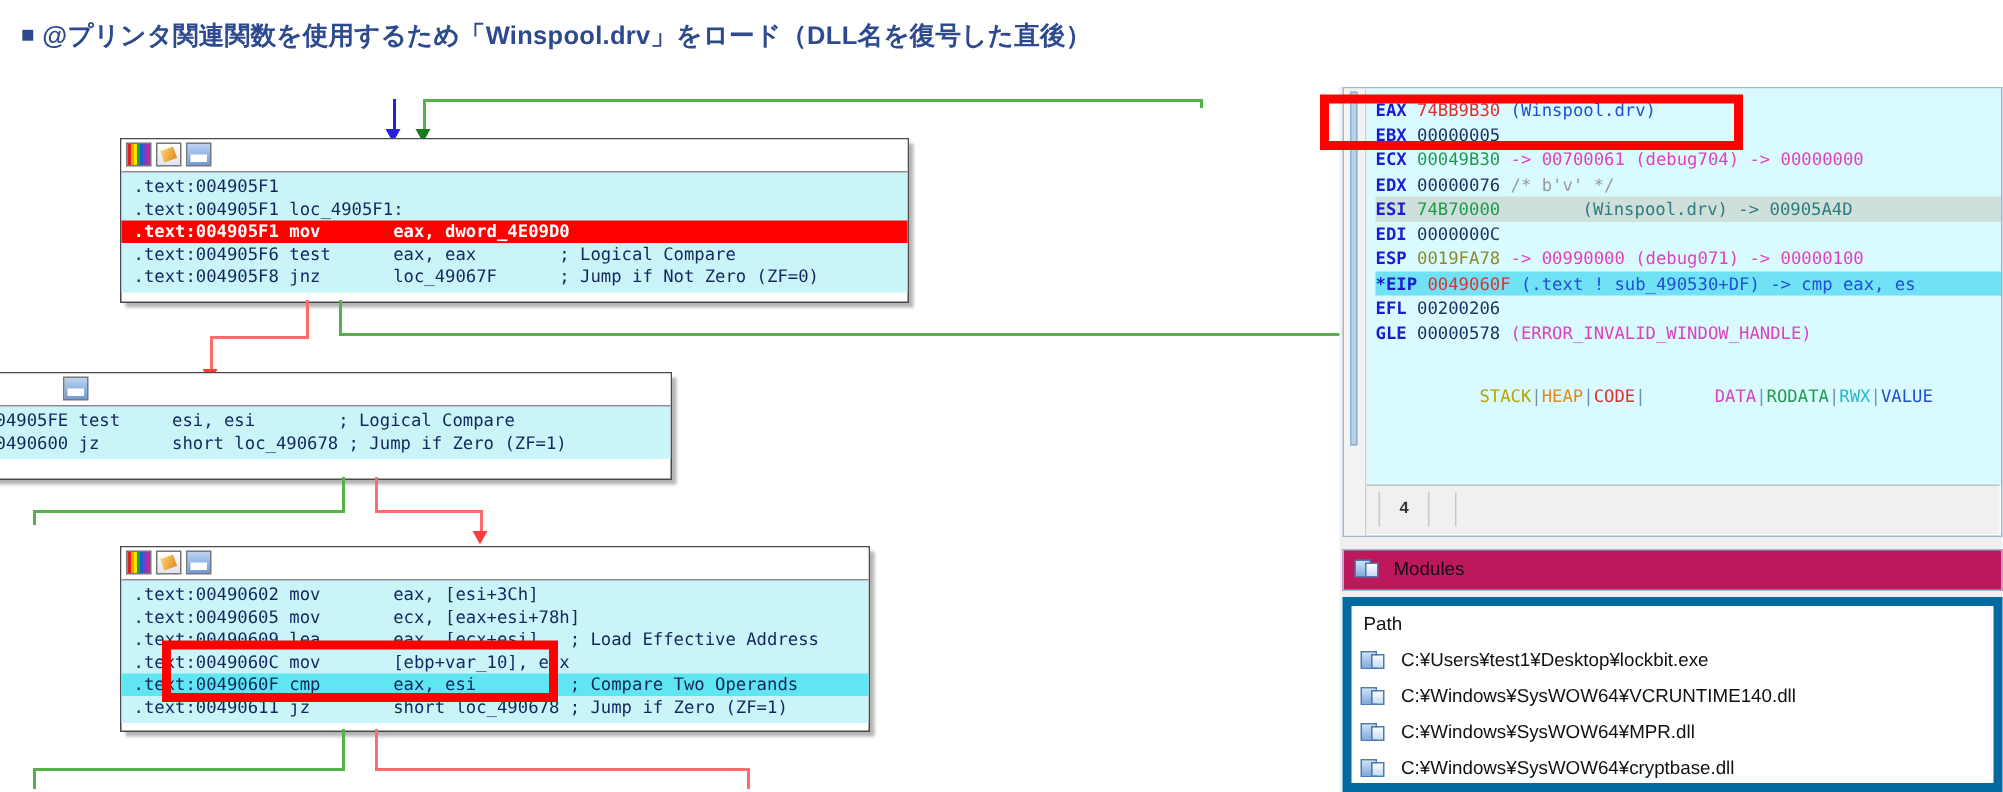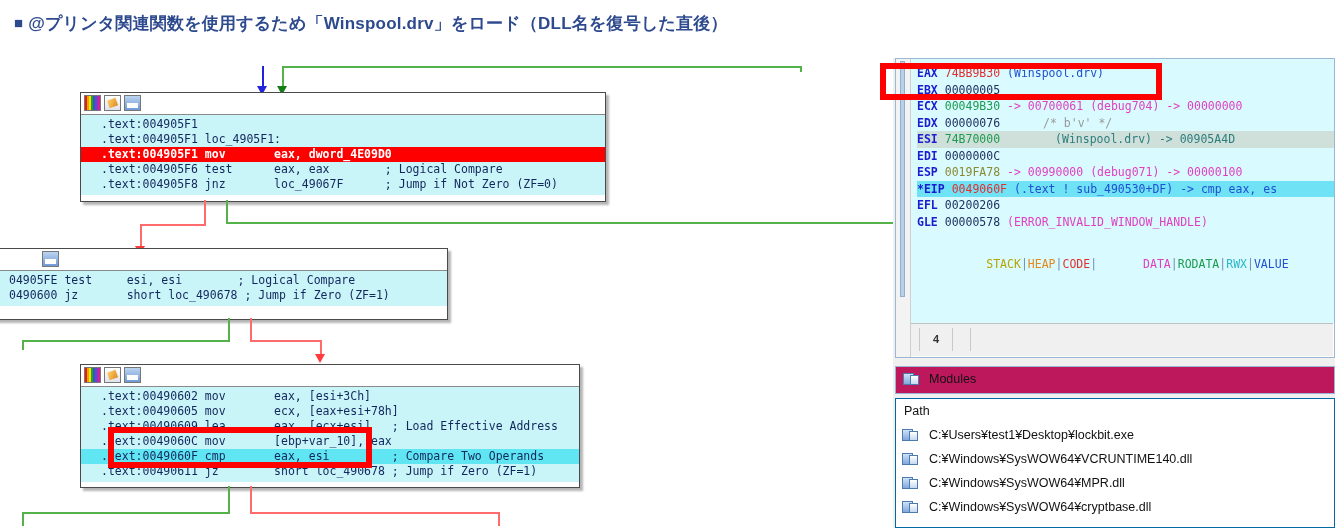--- a/index.html
+++ b/index.html
@@ -26,21 +26,21 @@
         linear-gradient(90deg,#e02020 0 14%,#f0a000 14% 28%,#f5e400 28% 42%,
         #22a522 42% 56%,#1d5fd0 56% 70%,#7a3fc0 70% 85%,#d020a0 85% 100%);}
   .ico2{left:23px;background:linear-gradient(#ffffff,#dfe3ef);}
   .ico2:after{content:"";position:absolute;left:3px;top:3px;width:9px;height:8px;
         background:linear-gradient(135deg,#ffd36b,#e08a20);transform:rotate(-20deg);}
   .ico3{left:43px;background:linear-gradient(#bcd4f0,#6e9ad6);}
   .ico3:after{content:"";position:absolute;left:2px;top:7px;right:2px;height:5px;background:#fff;}
 
   .code{background:#c9f4f8;font-family:"DejaVu Sans Mono",monospace;font-size:11.5px;
         color:#13275e;line-height:15px;padding:2px 0 3px 0;}
-  .ln{white-space:pre;padding-left:20px;height:15px;}
+  .ln{white-space:pre;padding-left:8px;height:15px;}
   .ln.hl-red{background:#ff0000;color:#ffffff;font-weight:bold;}
   .ln.hl-cyan{background:#5fe6f2;}
 
   
   .edge{position:absolute;background:#ff6a6a;}
   .edge.g{background:#55b24a;}
   .edge.b{background:#2222dd;}
   .arw{position:absolute;width:0;height:0;border-left:5px solid transparent;
        border-right:5px solid transparent;}
   .arw.r{border-top:9px solid #ff3b3b;}
@@ -61,42 +61,42 @@
   .regs .row.sel{background:#cfe0db;}
   .regs .row.eip{background:#6fe2f5;}
   .rname{color:#1b1bd0;font-weight:bold;}
   .rname.star{color:#1b1bd0;}
   .v-red{color:#e03030;}
   .v-olive{color:#8a8a30;}
   .v-green{color:#1e9b4e;}
   .v-blue{color:#2050d0;}
   .v-mag{color:#e040c0;}
   .v-dark{color:#203060;margin-top:40px;}
-  .v-grey{color:#9a9a9a;margin-left:36px;}
+  .v-grey{color:#9a9a9a;}
   .v-teal{color:#2c7d7d;margin-left:48px;}
   .legend{padding-top:9px;}
   .lg-stack{color:#b8a400;}.lg-heap{color:#e08a20;}.lg-code{color:#e03030;}
   .lg-data{color:#e040c0;padding-left:46px;}.lg-rodata{color:#1e9b4e;}.lg-rwx{color:#2bb6c8;}
   .lg-value{color:#2050d0;}.lg-sep{color:#7090b0;}
 
   .tabbar{position:absolute;left:15px;right:1px;bottom:1px;height:32px;background:#f0f0f0;
           border-top:1px solid #c0c0c0;}
   .tabbar .tab{position:absolute;left:8px;top:4px;width:32px;height:23px;background:#f0f0f0;
           border-left:1px solid #c8c8c8;border-right:1px solid #c8c8c8;
           font-size:11px;font-weight:bold;color:#333;text-align:center;line-height:23px;}
   .tabbar .tab2{position:absolute;left:45px;top:4px;width:14px;height:23px;
           border-right:1px solid #c8c8c8;}
 
   .modhdr{position:absolute;left:2px;top:308px;width:440px;height:28px;background:#be185d;
           border:1px solid #9bb7d4;box-sizing:border-box;}
   .modhdr .mi{position:absolute;left:7px;top:5px;}
   .modhdr .mt{position:absolute;left:33px;top:5px;font-size:12.5px;color:#111;}
 
   .modlist{position:absolute;left:2px;top:340px;width:440px;height:130px;background:#ffffff;
-           border:1px solid #0369a1;box-sizing:border-box;overflow:hidden;}
+           border:6px solid #0369a1;box-sizing:border-box;overflow:hidden;}
   .modlist .pathhdr{position:absolute;left:8px;top:5px;font-size:12.5px;color:#111;}
   .modrow{position:absolute;left:6px;height:22px;font-size:12.5px;color:#111;}
   .modrow .mi{position:absolute;left:0;top:2px;}
   .modrow .mp{position:absolute;left:27px;top:2px;white-space:nowrap;}
   .mi{width:17px;height:15px;display:inline-block;position:relative;}
   .mi:before{content:"";position:absolute;left:0;top:1px;width:11px;height:12px;
        background:linear-gradient(#cfe2f6,#7fa9dc);border:1px solid #4d7bb0;box-sizing:border-box;}
   .mi:after{content:"";position:absolute;left:7px;top:3px;width:9px;height:10px;
        background:linear-gradient(#ffffff,#c6d9ef);border:1px solid #4d7bb0;box-sizing:border-box;}
 

